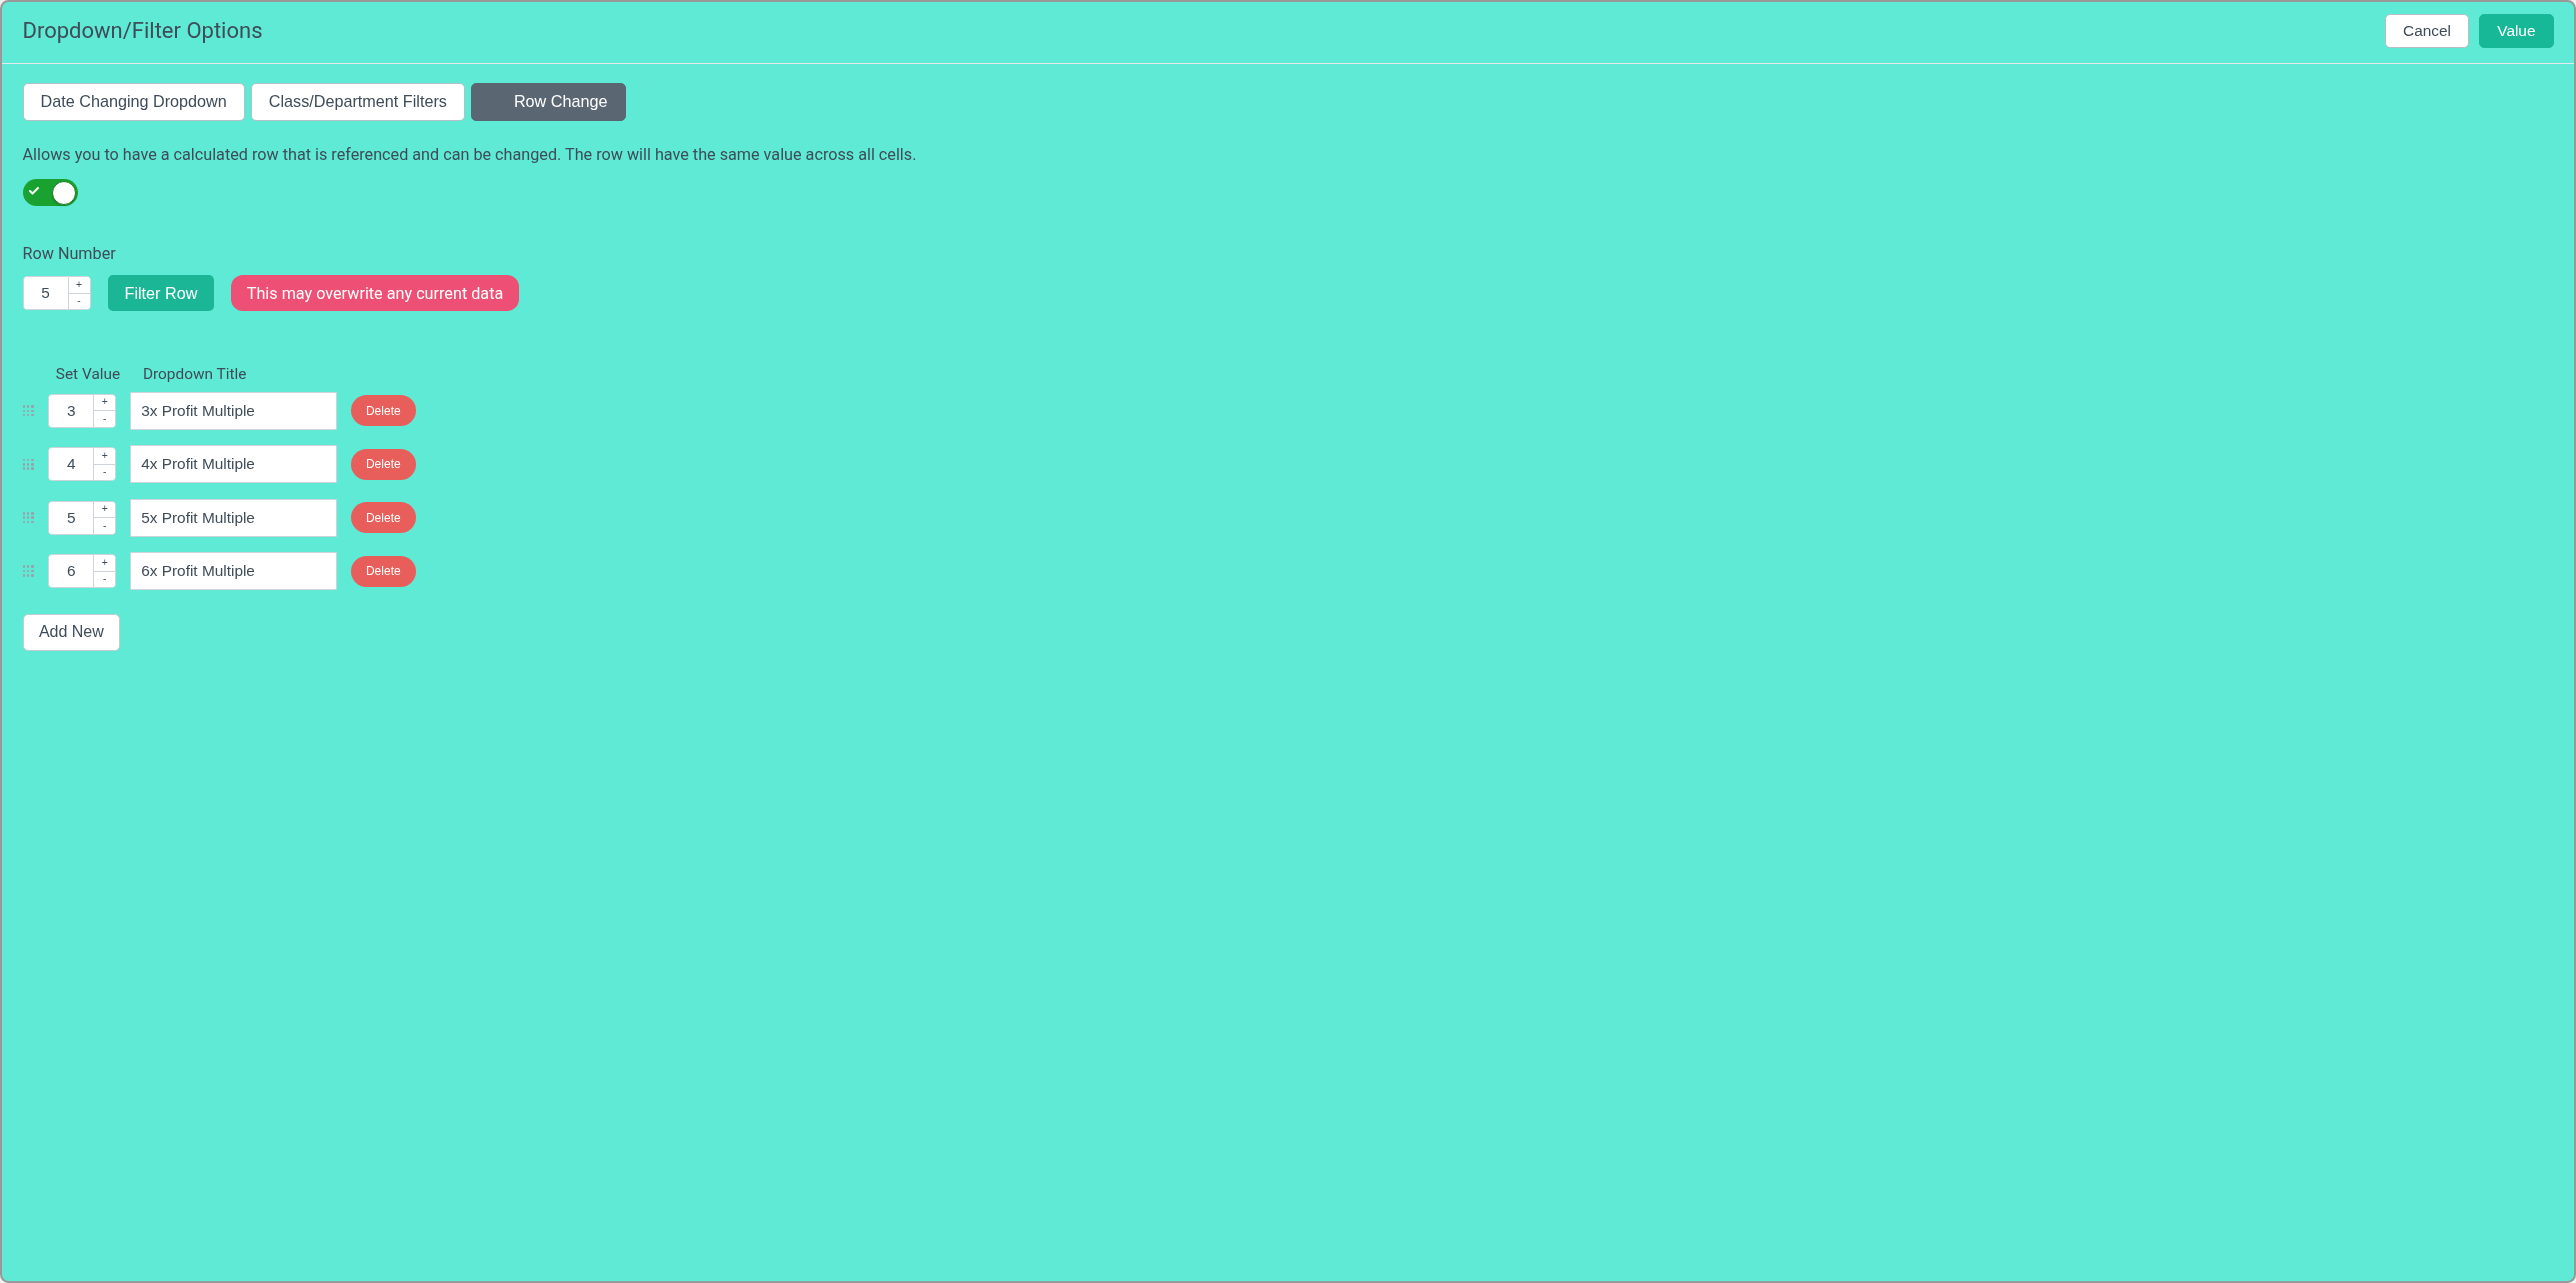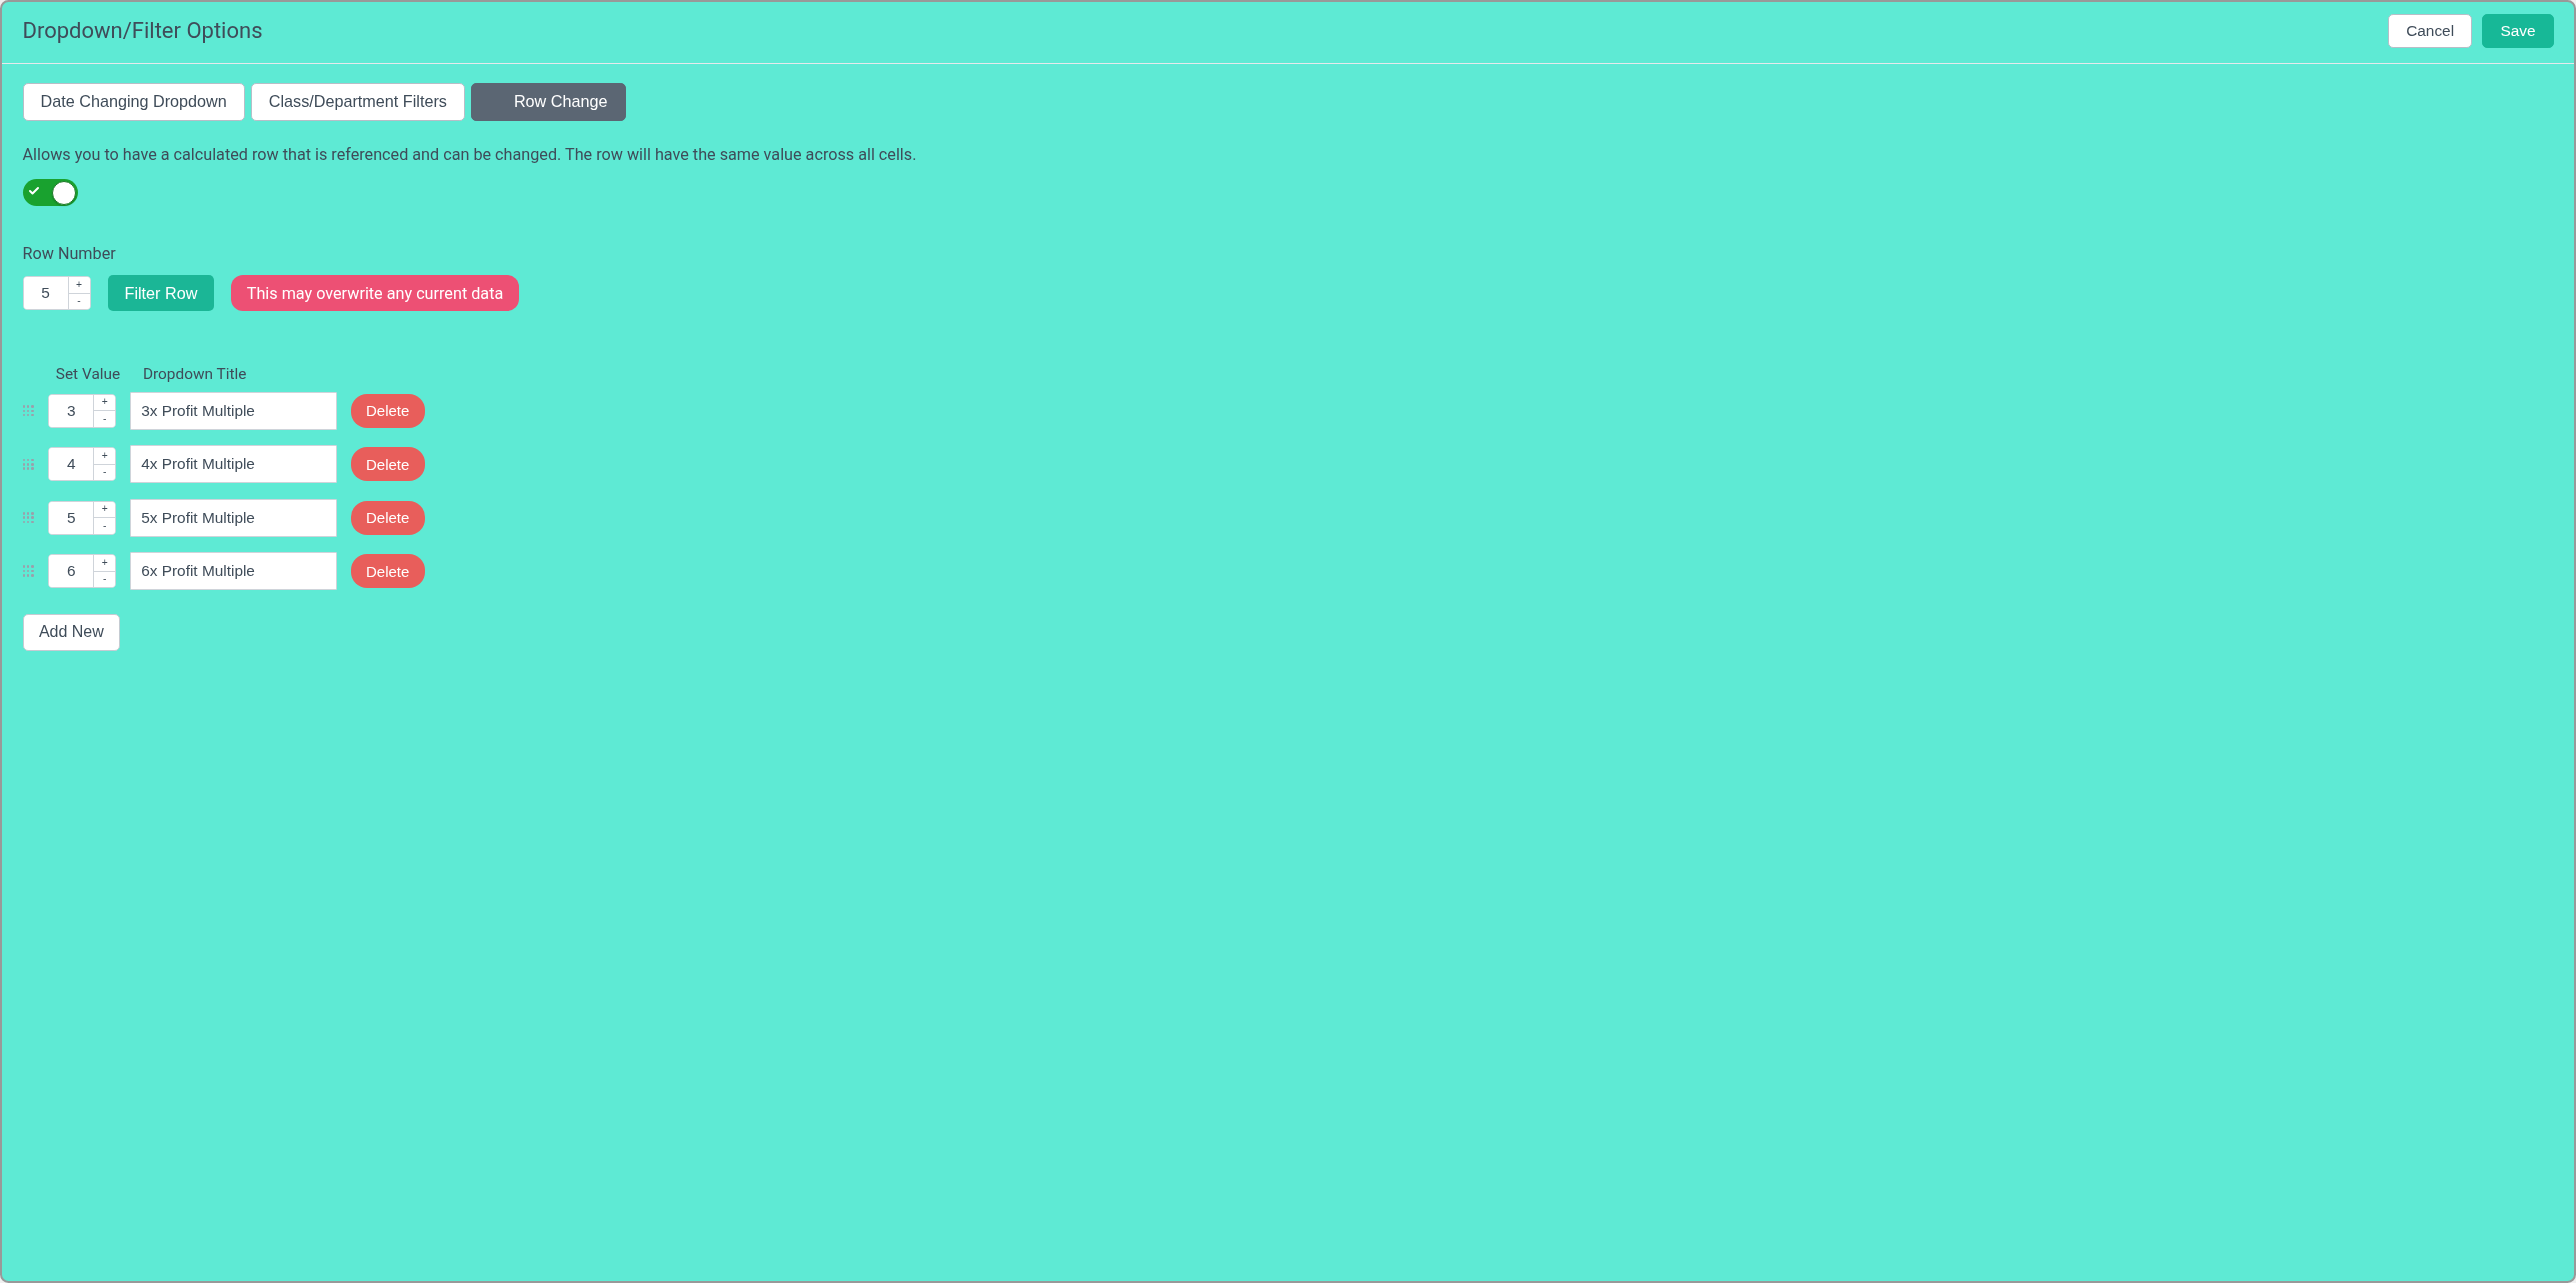--- a/index.html
+++ b/index.html
@@ -38,21 +38,21 @@
     border-radius: 5.1px;
     font-size: 15.4px;
     padding: 6.8px 17px;
     cursor: pointer;
     background: #fff;
     border: 0.9px solid #c7cdd4;
     color: #3f4c59;
   }
   .btn-outline { background:#fff; border:0.9px solid #b7bec7; color:#3f4c59; }
   .btn-primary { background:#17b897; border:0.9px solid #17b897; color:#fff; }
-  .btn-delete { background:#e85e5b; border:none; color:#fff; font-size:15px; padding:8.5px 15.4px; border-radius:16px; cursor:pointer; }
+  .btn-delete { background:#e85e5b; border:none; color:#fff; font-size:12px; padding:8.5px 15.4px; border-radius:16px; cursor:pointer; }
   .content { padding: 19px 20.5px 26px 20.5px; }
   .tabs { display:flex; gap:6px; margin-bottom: 24px; }
   .tab {
     border:0.9px solid #b7bec7;
     border-radius:5.1px;
     padding: 8.5px 17px;
     font-size:16.2px;
     color:#3f4c59;
     background:#fff;
     cursor:pointer;
@@ -155,21 +155,21 @@
 </style>
 </head>
 <body>
 
 <div class="window">
 
   <div class="titlebar">
     <div class="title">Dropdown/Filter Options</div>
     <div class="tb-actions">
       <button class="btn btn-outline">Cancel</button>
-      <button class="btn btn-primary">Save</button>
+      <button class="btn btn-primary">Value</button>
     </div>
   </div>
 
   <div class="content">
 
     <div class="tabs" id="tabs">
         <button class="tab">Date Changing Dropdown</button>
         <button class="tab">Class/Department Filters</button>
         <button class="tab active">Row Change</button>
       </div>

